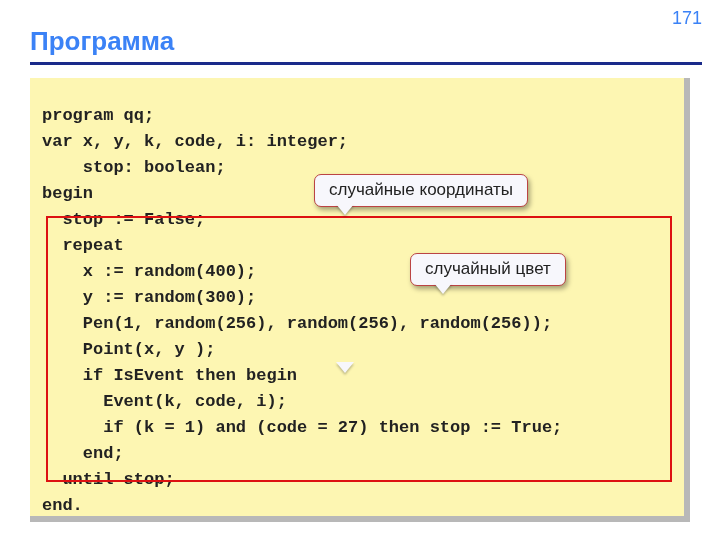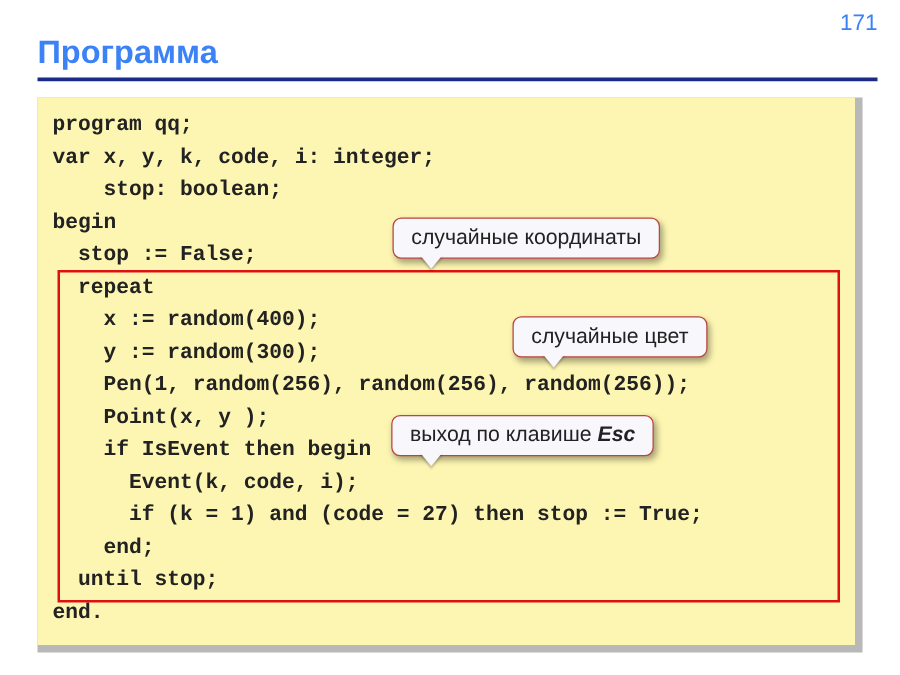--- a/index.html
+++ b/index.html
@@ -43,21 +43,21 @@
     height: 444px;
     background: #b8b8b8;
   }
   .code-block {
     position: absolute;
     top: 0;
     left: 0;
     width: 654px;
     height: 438px;
     background: #fdf6b2;
-    padding: 10px 12px;
+    padding: 25px 12px;
     box-sizing: border-box;
     font-family: "Courier New", Courier, monospace;
     font-size: 17px;
     font-weight: bold;
     color: #222;
     line-height: 26px;
     white-space: pre;
   }
   .red-box {
     position: absolute;
@@ -117,21 +117,18 @@
 end.</div>
 
   <div class="red-box" style="top:138px; left:16px; width:622px; height:262px;"></div>
 
   <div class="callout" style="top:96px; left:284px;">
     <span>случайные координаты</span>
   </div>
   <div class="callout-tail" style="top:126px; left:306px;"></div>
 
   <div class="callout" style="top:175px; left:380px;">
-    <span>случайные цвет</span>
+    <span>случайный цвет</span>
   </div>
   <div class="callout-tail" style="top:205px; left:404px;"></div>
 
-  <div class="callout" style="top:254px; left:283px;">
-    <span>выход по клавише </span><em>Esc</em>
-  </div>
   <div class="callout-tail" style="top:284px; left:306px;"></div>
 </div>
 
 </body></html>

